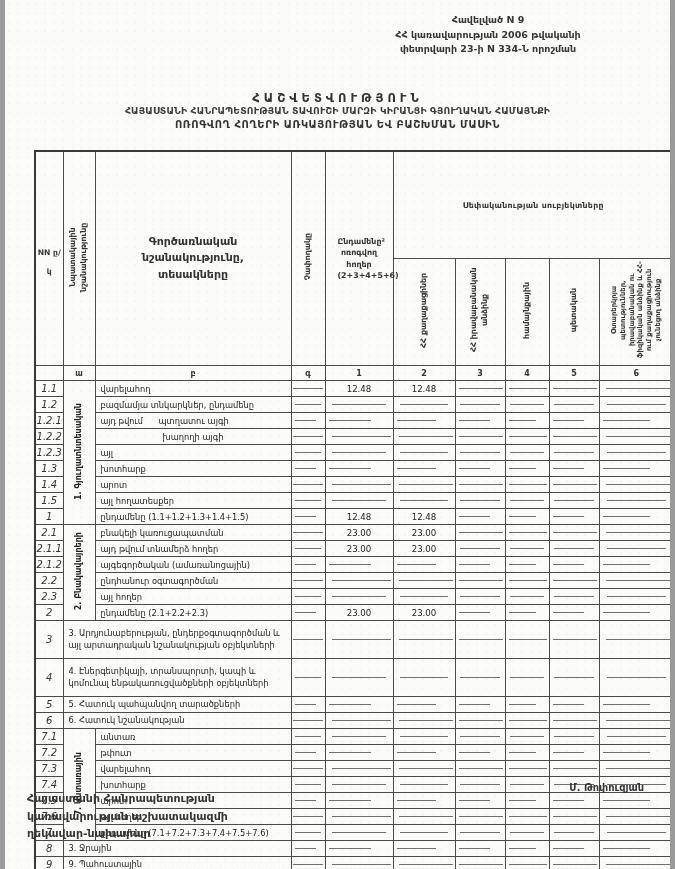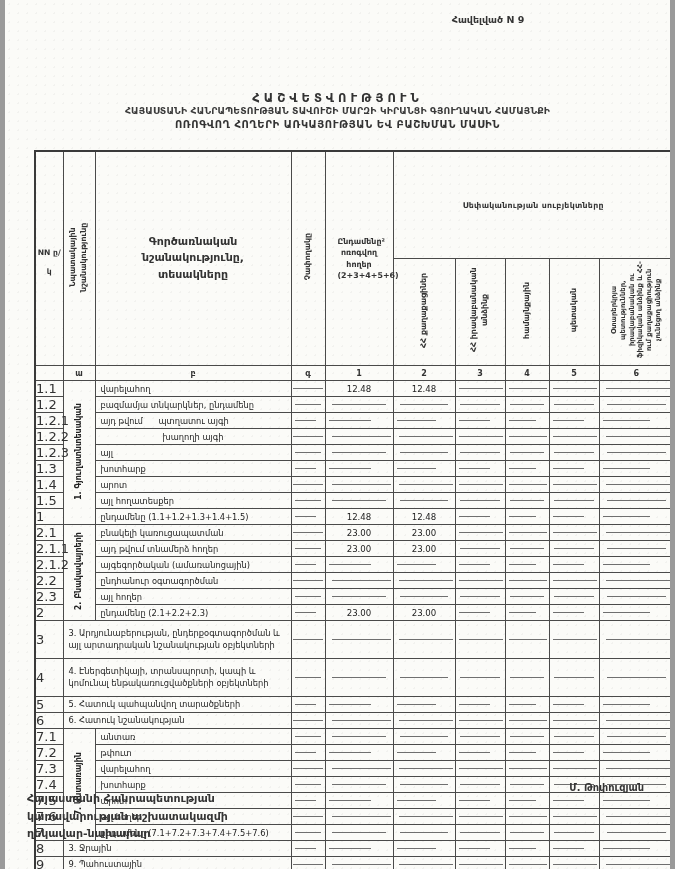--- a/index.html
+++ b/index.html
@@ -28,21 +28,21 @@
   .gh{height:13px;font-size:7.8px;text-align:center;letter-spacing:0.3px;}
   tr.h-main th{height:106px;text-align:center;}
   .vtext{writing-mode:vertical-rl;transform:rotate(180deg);display:inline-block;
     font-size:7.8px;line-height:1.35;max-height:102px;white-space:normal;}
   th.name-h{font-size:11px;padding:0 16px;line-height:1.5;}
   th.c1-h{font-size:7.9px;padding:0 12px;line-height:1.45;}
   th.owner6 .vtext{font-size:6.8px;line-height:1.3;}
   tr.letters td{height:14px;font-size:8px;text-align:center;font-weight:bold;color:#333;}
 
   tbody td{height:15px;font-size:8.3px;color:#222;}
-  td.nn-c{text-align:left;font-size:13px;color:#333;}
+  td.nn-c{text-align:center;font-size:10px;color:#333;font-style:italic;}
   td.sec{text-align:center;}
   td.sec .vtext{font-weight:bold;font-size:8px;}
   td.nm{padding:0 3px 0 5px;white-space:nowrap;overflow:hidden;}
   .pfx{display:inline-block;width:58px;font-size:8px;}
   .ind{margin-left:62px;}
   tr.tall td{height:37px;}
   tr.tall td.nm, td.nm.wide{white-space:normal;line-height:1.35;overflow:visible;}
   td.val{text-align:center;font-size:8.6px;}
   td.val.empty::after{content:"";display:block;border-top:1px solid #6f6f6f;width:80%;margin:0 auto;}
   tbody tr:nth-child(3n) td.val.empty::after{width:64%;margin-left:3px;}
@@ -54,20 +54,22 @@
     line-height:1.6;color:#353535;}
   .sign{position:absolute;right:26px;top:782px;font-size:9.8px;font-weight:bold;color:#353535;}
 </style>
 </head>
 <body>
 
 <div class="page">
 
   <div class="appendix">
     <div>Հավելված N 9</div>
+    <div>ՀՀ կառավարության 2006 թվականի</div>
+    <div>փետրվարի 23-ի N 334-Ն որոշման</div>
   </div>
 
   <div class="titleblock">
     <div class="t1">ՀԱՇՎԵՏՎՈՒԹՅՈՒՆ</div>
     <div class="t2">ՀԱՅԱՍՏԱՆԻ ՀԱՆՐԱՊԵՏՈՒԹՅԱՆ ՏԱՎՈՒՇԻ ՄԱՐԶԻ ԿԻՐԱՆՑԻ ԳՅՈՒՂԱԿԱՆ ՀԱՄԱՅՆՔԻ</div>
     <div class="t3">ՈՌՈԳՎՈՂ ՀՈՂԵՐԻ ԱՌԿԱՅՈՒԹՅԱՆ ԵՎ ԲԱՇԽՄԱՆ ՄԱՍԻՆ</div>
   </div>
 
   <table class="report">
     <colgroup>

